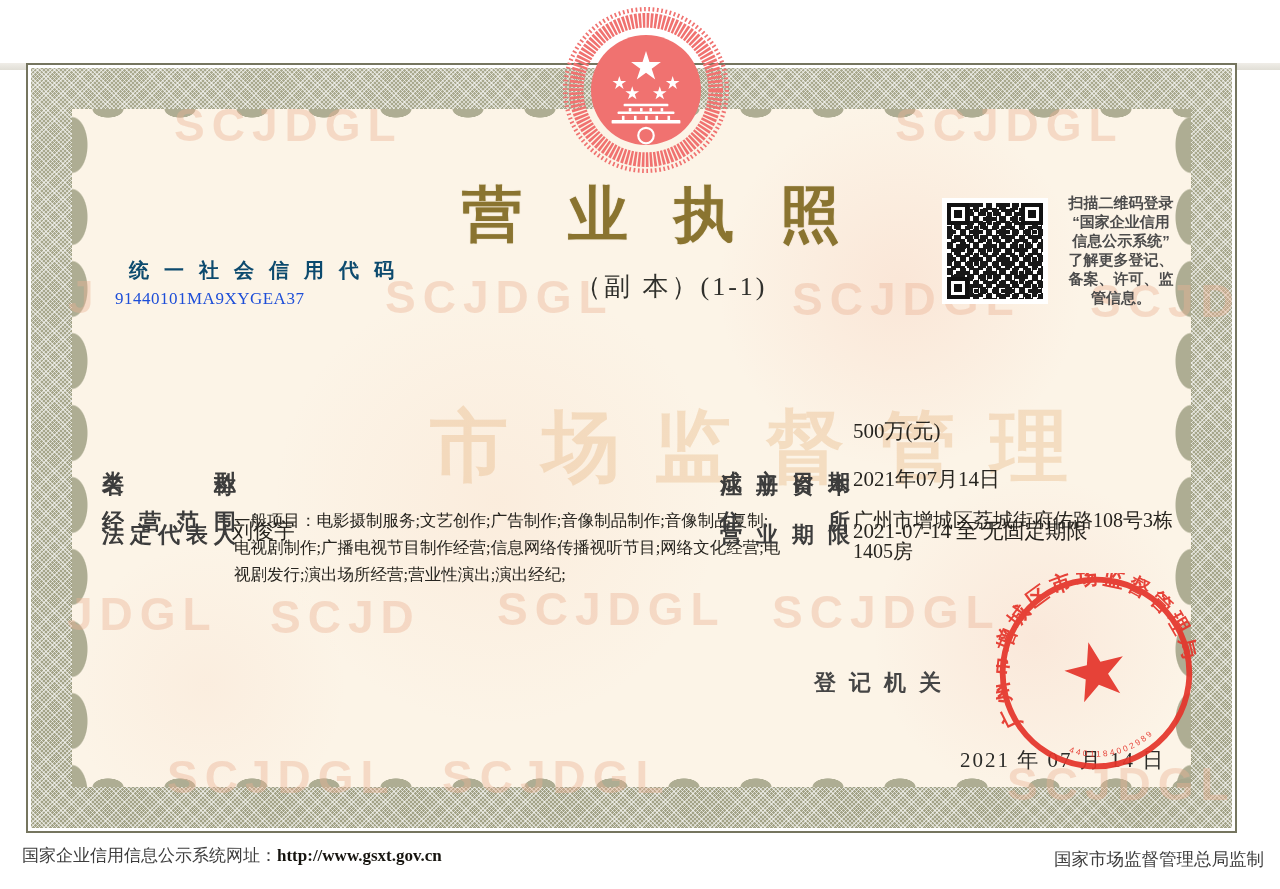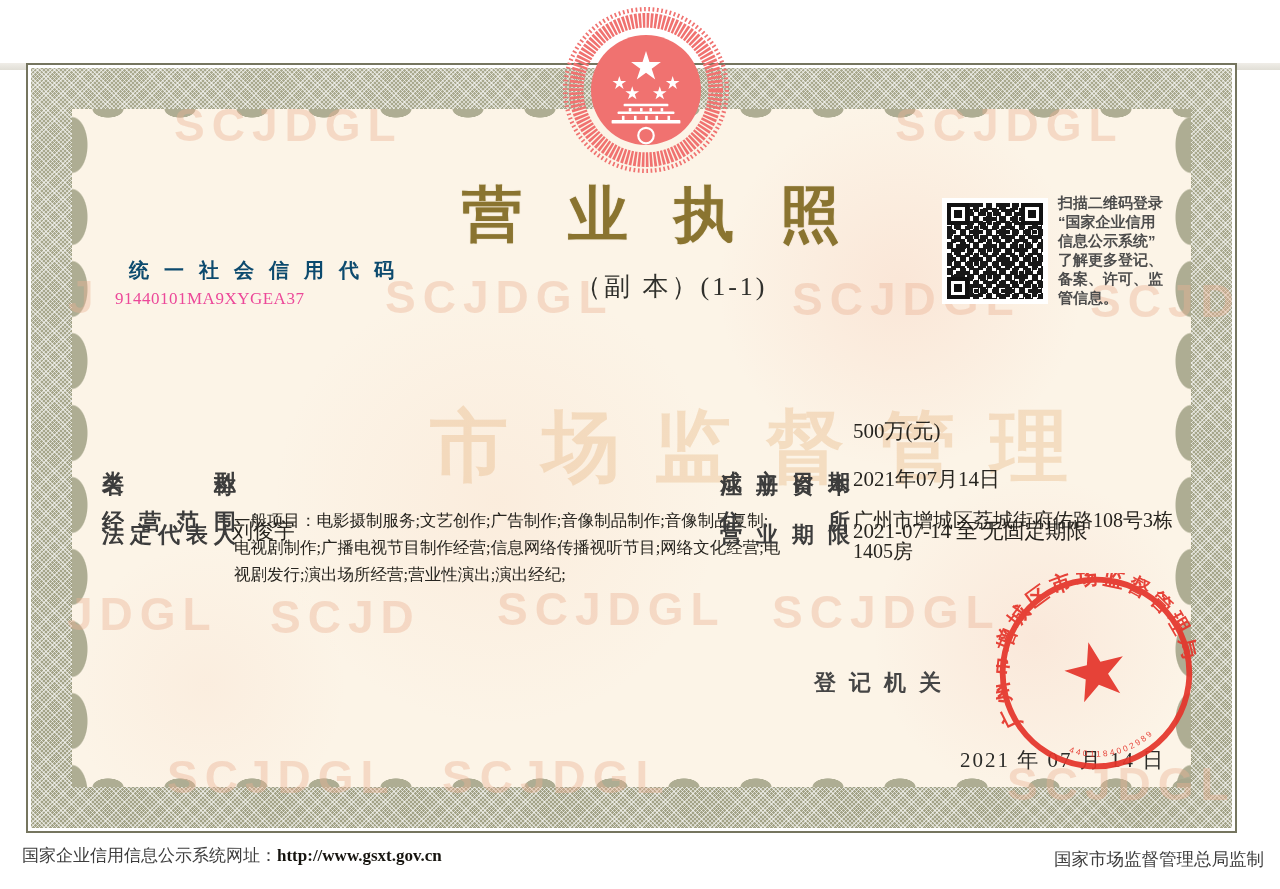--- a/index.html
+++ b/index.html
@@ -44,40 +44,40 @@
     font-family:"Liberation Sans", sans-serif; }
   .wm.big { font-size:78px; letter-spacing:34px; color:rgba(230,176,120,.34);
     font-family:"Liberation Serif", serif; }
 
   
   .content { position:absolute; inset:0; z-index:3; }
   .abs { position:absolute; }
 
   .code-label { left:101px; top:192px; font-size:20px; font-weight:bold;
     letter-spacing:15px; color:#0c4a6e; white-space:nowrap; }
-  .code-value { left:87px; top:224px; font-size:17px; color:#ec4899;
+  .code-value { left:87px; top:224px; font-size:17px; color:#1d4ed8;
     font-family:"Liberation Serif", serif; letter-spacing:.5px; white-space:nowrap; }
 
   .title { left:434px; top:110px; font-size:60px; font-weight:bold; letter-spacing:46px;
     color:#8a7430; white-space:nowrap; text-shadow:0 0 1px rgba(138,116,48,.6); }
   .subtitle { left:547px; top:204px; font-size:26px; color:#30302c; letter-spacing:3px;
     font-family:"Liberation Serif", serif; white-space:nowrap; }
 
   .qr { left:914px; top:133px; width:106px; height:106px; background:#fff; padding:5px; }
   .qr-inner { width:100%; height:100%; position:relative; background-color:#fff;
     background-image:
       conic-gradient(#181818 90deg, transparent 90deg 180deg, #181818 180deg 270deg, transparent 270deg),
       conic-gradient(transparent 90deg, #181818 90deg 180deg, transparent 180deg 270deg, #181818 270deg);
     background-size:9px 9px, 13px 13px; }
   .finder { position:absolute; width:22px; height:22px; background:#fff; border:4px solid #111; }
   .finder::after { content:""; position:absolute; inset:3px; background:#111; }
   .finder.tl { left:0; top:0; } .finder.tr { right:0; top:0; } .finder.bl { left:0; bottom:0; }
   .qr-caption { left:1030px; top:128px; width:126px; font-size:15px; line-height:19px;
     font-weight:bold; color:#4d4d4d; }
-  .qr-caption span { display:block; white-space:nowrap; }
+  .qr-caption span { display:block; white-space:nowrap;text-align:center; }
 
   .flabel { font-size:22px; font-weight:bold; color:#3c3c3c; width:134px;
     text-align:justify; text-align-last:justify; white-space:nowrap; }
   .fvalue { font-family:"Liberation Serif", serif; color:#26241f; font-size:21px; white-space:nowrap; }
   .lab-l { left:74px; } .val-l { left:204px; }
   .lab-r { left:692px; width:130px; } .val-r { left:825px; }
   .row0 { top:352px; } .row1 { top:400px; } .row2 { top:452px; }
   .rowt0 { top:366px;margin-top:40px; } .rowt1 { top:403px; } .rowt2 { top:455px; } .rowt3 { top:442px; }
   .scope-lines { left:206px; top:442px; width:500px; font-size:16.5px; line-height:27px;
     font-family:"Liberation Serif", serif; color:#26241f; }

